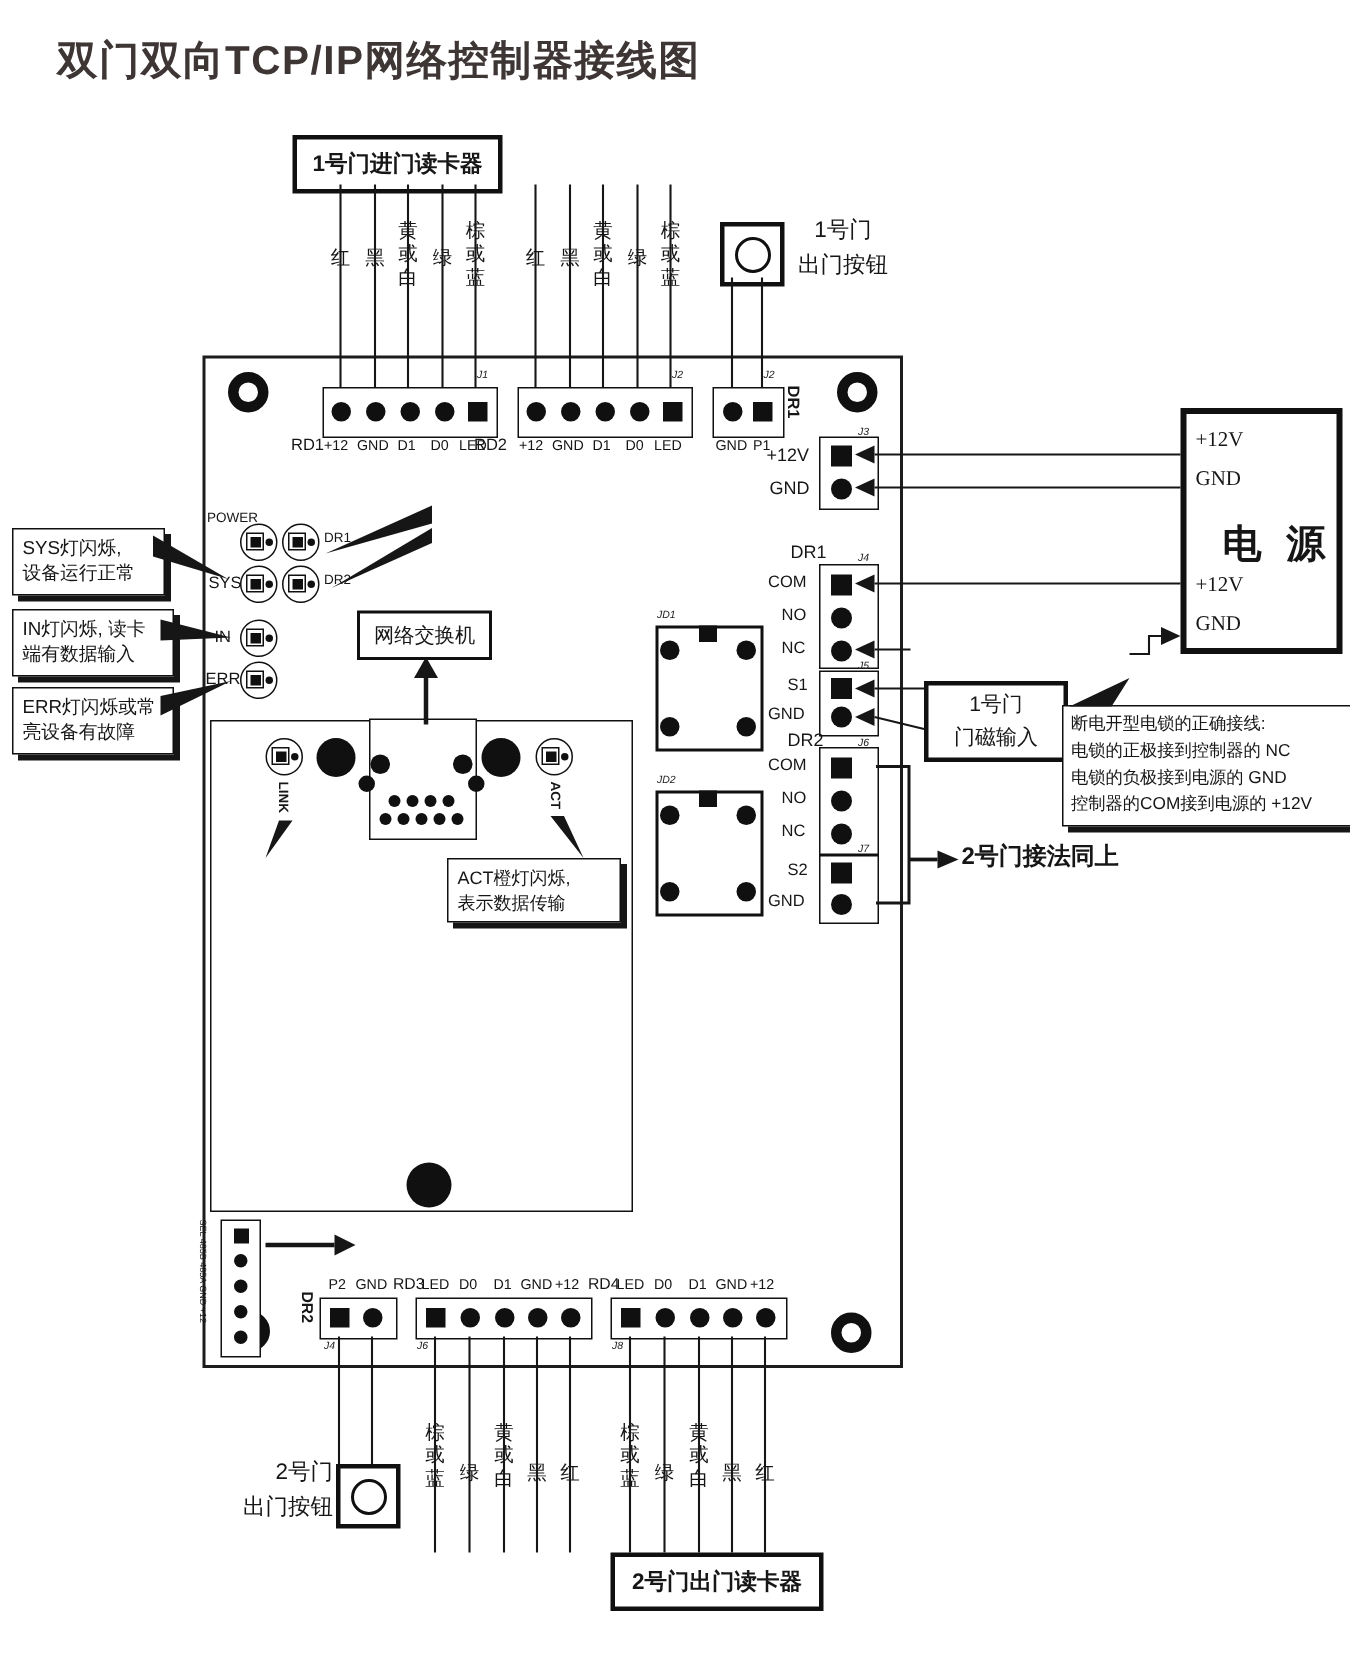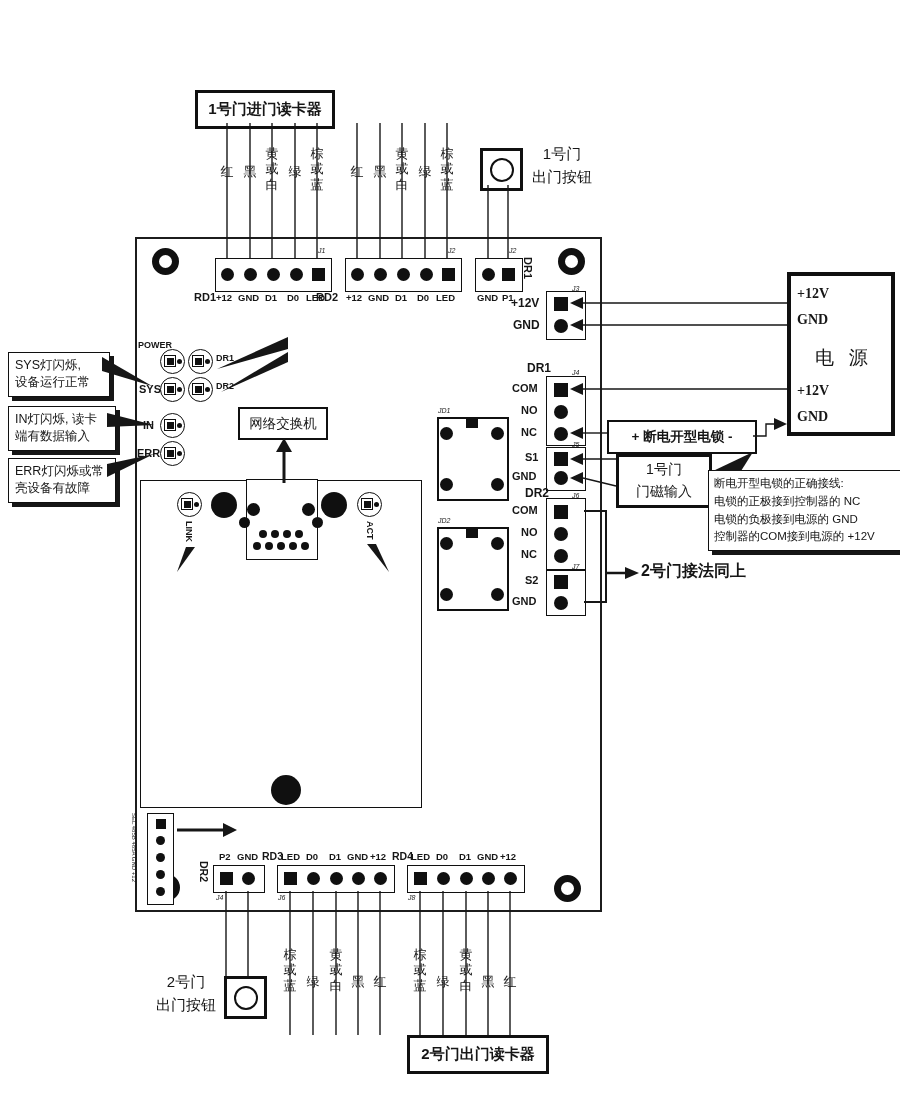--- a/index.html
+++ b/index.html
@@ -18,21 +18,21 @@
   .btn{border:3.5px solid #101010;background:#fff}
   .btn i{position:absolute;left:50%;top:50%;width:20px;height:20px;margin:-12px 0 0 -12px;
          border:2.5px solid #101010;border-radius:50%;display:block;background:#fff}
   
   .board{border:2.2px solid #1c1c1c;background:#fff}
   .hole{width:13px;height:13px;border:7px solid #101010;border-radius:50%;background:#fff}
   
   .blk{border:1.6px solid #101010;background:#fff}
   .pc{position:absolute;width:13px;height:13px;border-radius:50%;background:#101010;display:block}
   .ps{position:absolute;width:13px;height:13px;background:#101010;display:block}
-  .pl{font-size:9.5px;font-weight:bold;white-space:nowrap}
+  .pl{font-size:9.5px;font-weight:normal;white-space:nowrap}
   .jl{font-size:7px;font-style:italic;color:#222}
   .vert{writing-mode:vertical-rl;font-weight:bold}
   
   .led{width:23px;height:23px;border:1.7px solid #101010;border-radius:50%;background:#fff}
   .led .sq{position:absolute;left:3px;top:5px;width:10px;height:10px;border:1.5px solid #101010;display:block;background:#fff}
   .led .sq::after{content:"";position:absolute;inset:1.5px;background:#101010}
   .led .dt{position:absolute;right:2px;top:9px;width:5px;height:5px;border-radius:50%;background:#101010;display:block}
   
   .callout{border:1.6px solid #101010;background:#fff;box-shadow:4px 4px 0 #161616;
            font-size:12.5px;line-height:1.38;padding:4px 6px;white-space:pre-line}
@@ -45,20 +45,21 @@
   .dotb{position:absolute;border-radius:50%;background:#101010;display:block}
   .serif{font-family:"Liberation Serif",serif}
   .pwr{border:4px solid #101010;background:#fff}
   svg{pointer-events:none}
 </style>
 </head>
 <body>
 
 <div id="canvas">
 
+  <div class="a title" style="left:38px;top:22px">双门双向TCP/IP网络控制器接线图</div>
 
   <div class="a rbox" style="left:195px;top:90px;width:134px;height:33px">1号门进门读卡器</div>
 
   <div class="a vl" style="left:219px;top:164px">红</div>
   <div class="a vl" style="left:242px;top:164px">黑</div>
   <div class="a vl" style="left:264px;top:146px">黄或白</div>
   <div class="a vl" style="left:287px;top:164px">绿</div>
   <div class="a vl" style="left:309px;top:146px">棕或蓝</div>
 
   <div class="a vl" style="left:349px;top:164px">红</div>
@@ -180,20 +181,22 @@
       <i class="sq"></i>
       <i class="dt"></i>
     </div>
   <div class="a led" style="left:357px;top:492px">
       <i class="sq"></i>
       <i class="dt"></i>
     </div>
   <div class="a vert" style="left:184px;top:521px;height:40px;font-size:9px">LINK</div>
   <div class="a vert" style="left:365px;top:521px;height:40px;font-size:9px">ACT</div>
 
+  <div class="a callout" style="left:298px;top:572px;width:102px;font-size:12px">ACT橙灯闪烁,
+表示数据传输</div>
 
   <i class="a dotb" style="left:271px;top:775px;width:30px;height:30px"></i>
 
   <div class="a jl" style="left:438px;top:407px">JD1</div>
   <div class="a relay" style="left:437px;top:417px;width:68px;height:80px">
     <i class="rn" style="left:27px;top:-2px"></i>
     <i class="rc" style="left:1px;top:8px"></i>
     <i class="rc" style="left:52px;top:8px"></i>
     <i class="rc" style="left:1px;top:59px"></i>
     <i class="rc" style="left:52px;top:59px"></i>
@@ -246,25 +249,24 @@
   <div class="a pl" style="left:512px;top:595px;font-size:11px">GND</div>
   <div class="a jl" style="left:572px;top:285px">J3</div>
   <div class="a jl" style="left:572px;top:369px">J4</div>
   <div class="a jl" style="left:572px;top:441px">J5</div>
   <div class="a jl" style="left:572px;top:492px">J6</div>
   <div class="a jl" style="left:572px;top:563px">J7</div>
 
   <div class="a pwr" style="left:787px;top:272px;width:100px;height:156px"></div>
   <div class="a pl serif" style="left:797px;top:286px;font-size:14px">+12V</div>
   <div class="a pl serif" style="left:797px;top:312px;font-size:14px">GND</div>
-  <div class="a serif" style="left:815px;top:345px;font-size:19px;font-weight:normal;letter-spacing:5px">电 源</div>
+  <div class="a serif" style="left:815px;top:345px;font-size:26px;font-weight:bold;letter-spacing:5px">电 源</div>
   <div class="a pl serif" style="left:797px;top:383px;font-size:14px">+12V</div>
   <div class="a pl serif" style="left:797px;top:409px;font-size:14px">GND</div>
 
-  <div class="a bbox" style="left:607px;top:420px;width:146px;height:30px;border-width:2px;font-size:13.5px;font-weight:600">+  断电开型电锁  -</div>
   <div class="a bbox" style="left:616px;top:454px;width:90px;height:48px;font-size:14px;line-height:1.55">1号门
 门磁输入</div>
   <div class="a callout" style="left:708px;top:470px;width:182px;font-size:11.5px;line-height:1.55;padding:4px 5px">断电开型电锁的正确接线:
 电锁的正极接到控制器的 NC
 电锁的负极接到电源的 GND
 控制器的COM接到电源的 +12V</div>
   <div class="a" style="left:641px;top:561px;font-size:16px;font-weight:600">2号门接法同上</div>
 
   <div class="a vert" style="left:131px;top:813px;height:90px;font-size:6px;font-weight:normal">SEL 485B 485A GND +12</div>
   <div class="a blk" style="left:147px;top:813px;width:25px;height:90px">
@@ -309,21 +311,21 @@
   <div class="a pl" style="left:459px;top:851px">D1</div>
   <div class="a pl" style="left:477px;top:851px">GND</div>
   <div class="a pl" style="left:500px;top:851px">+12</div>
   <div class="a jl" style="left:216px;top:894px">J4</div>
   <div class="a jl" style="left:278px;top:894px">J6</div>
   <div class="a jl" style="left:408px;top:894px">J8</div>
 
   <div class="a btn" style="left:224px;top:976px;width:37px;height:37px">
       <i></i>
     </div>
-  <div class="a pre" style="left:150px;top:971px;width:72px;font-size:15px;text-align:center;line-height:1.5">2号门
+  <div class="a pre" style="left:150px;top:971px;width:72px;font-size:15px;text-align:right;line-height:1.5">2号门
 出门按钮</div>
 
   <div class="a vl" style="left:282px;top:947px">棕或蓝</div>
   <div class="a vl" style="left:305px;top:974px">绿</div>
   <div class="a vl" style="left:328px;top:947px">黄或白</div>
   <div class="a vl" style="left:350px;top:974px">黑</div>
   <div class="a vl" style="left:372px;top:974px">红</div>
   <div class="a vl" style="left:412px;top:947px">棕或蓝</div>
   <div class="a vl" style="left:435px;top:974px">绿</div>
   <div class="a vl" style="left:458px;top:947px">黄或白</div>

